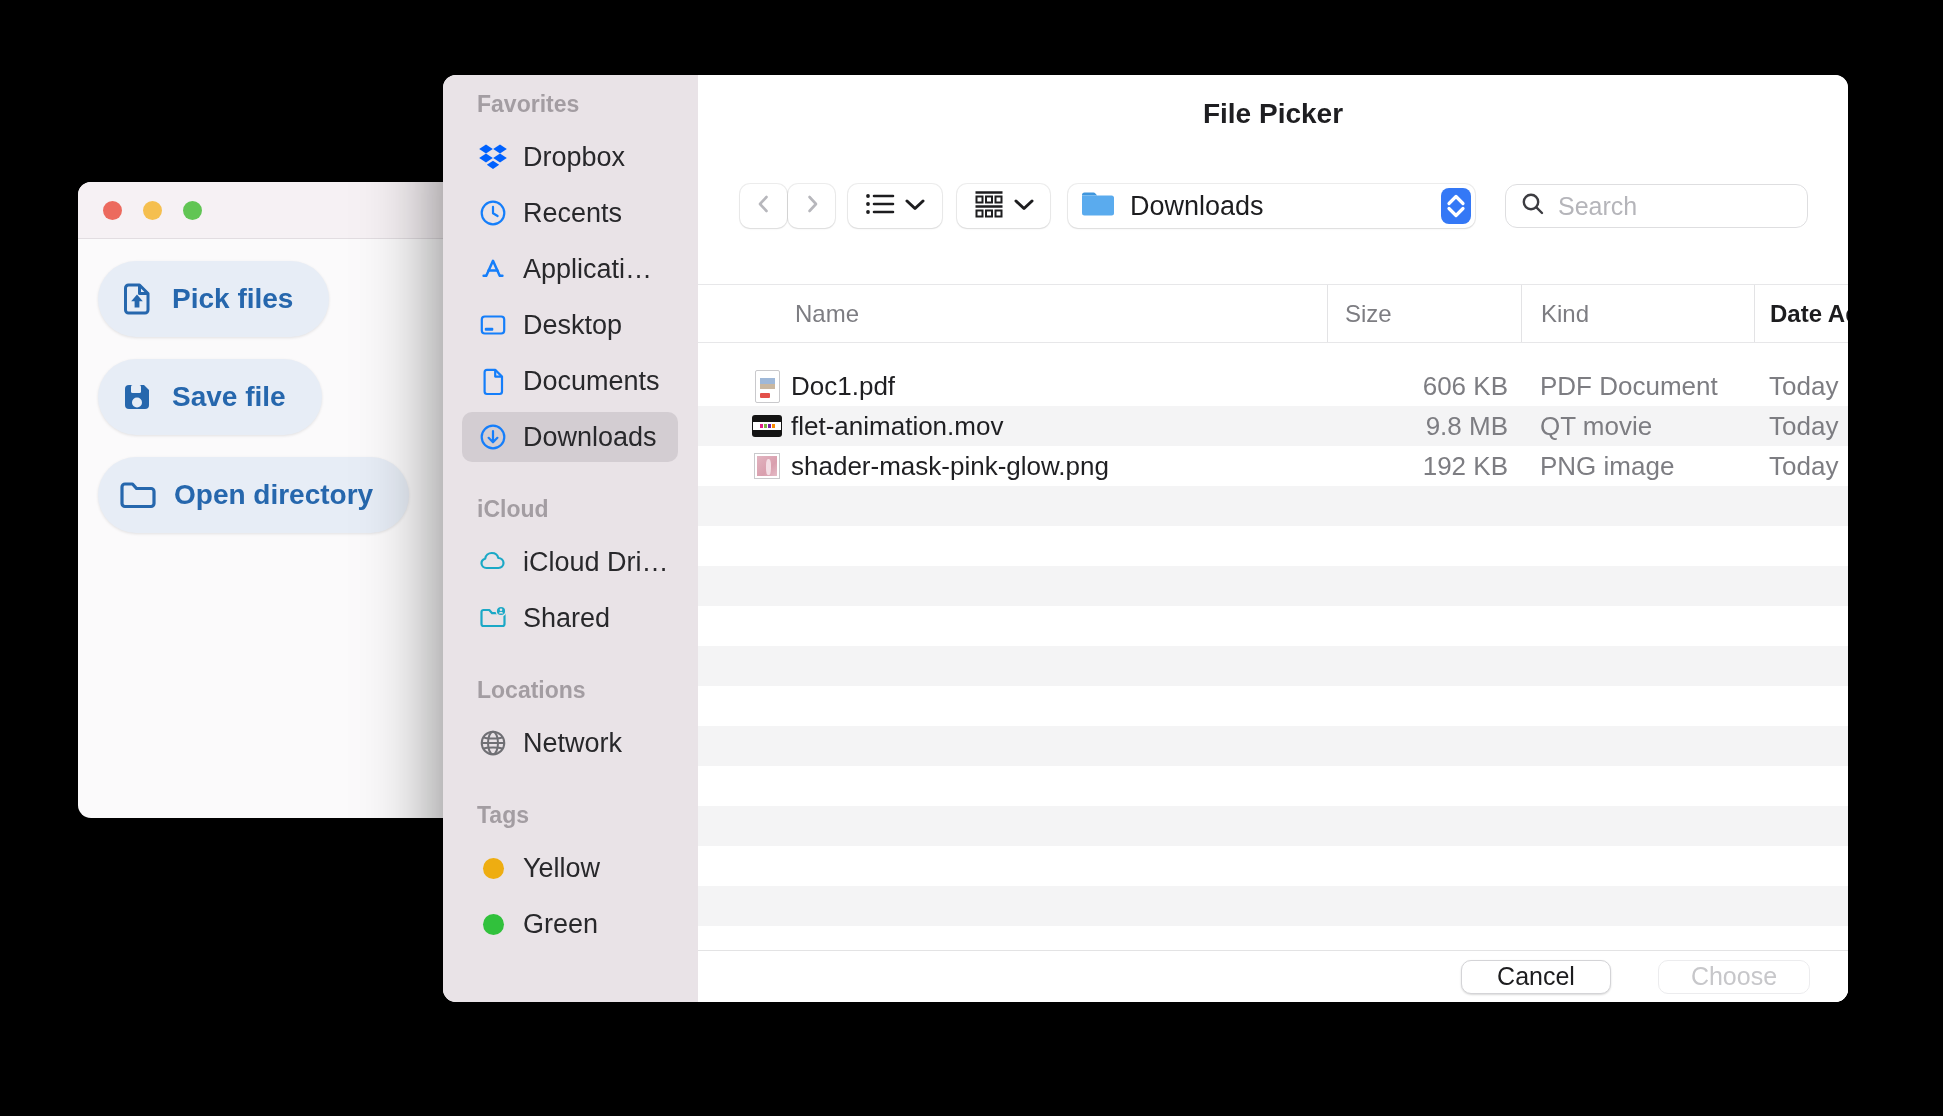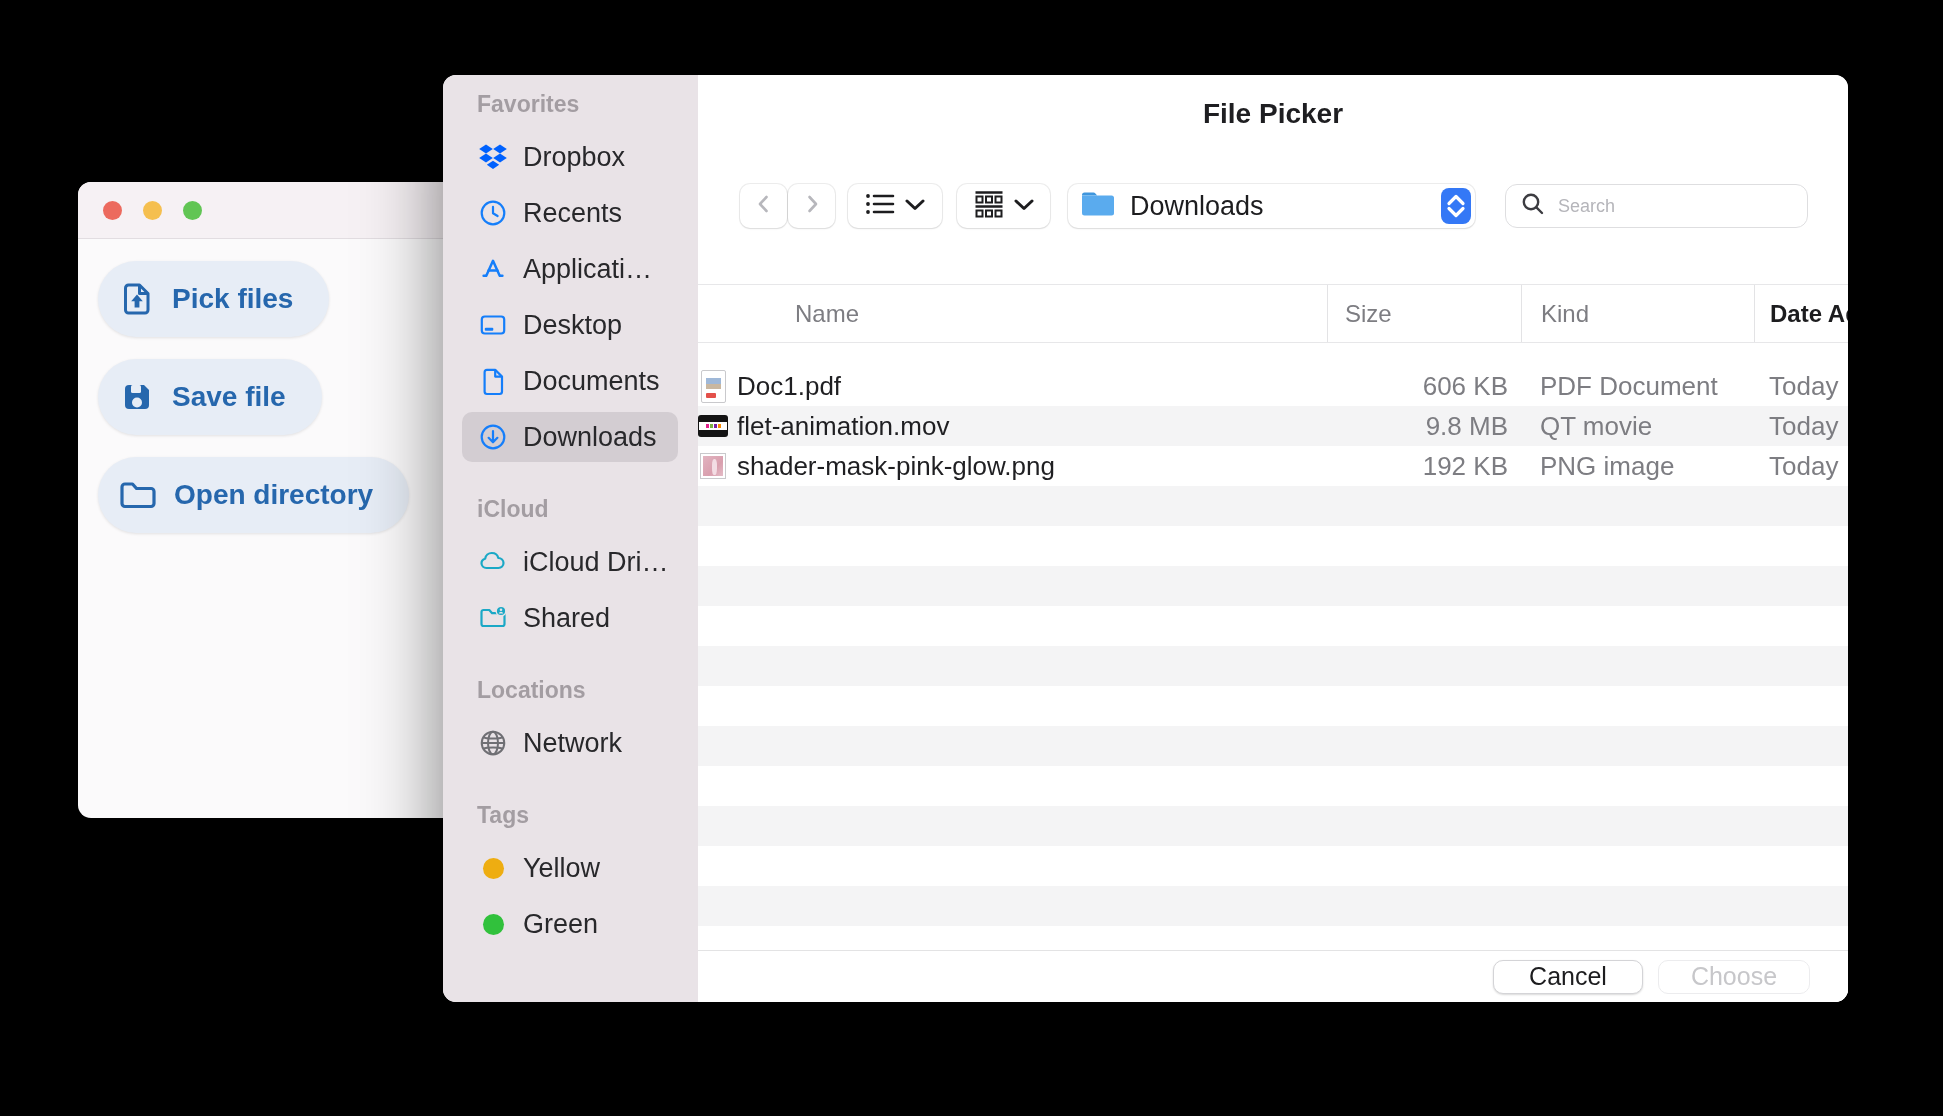--- a/index.html
+++ b/index.html
@@ -45,36 +45,36 @@
   .nav-btn{width:47px;}
   .nav-back{margin-right:1px;border-radius:10px 10px 10px 10px;}
   .view-btn{width:94px;margin-left:13px;gap:10px;}
   .view-btn.grp{width:93px;margin-left:15px;}
   .path-field{margin-left:18px;width:407px;justify-content:flex-start;padding-left:12px;position:relative;}
   .path-label{font-size:27px;color:#1d1d1f;margin-left:14px;}
   .stepper{position:absolute;right:4px;top:4px;width:30px;height:36px;background:#3478f6;border-radius:8px;
     display:flex;align-items:center;justify-content:center;}
   .search-field{margin-left:30px;width:303px;border-radius:12px;border:1px solid #dedee0;box-shadow:none;
     justify-content:flex-start;padding-left:14px;gap:10px;}
-  .search-field input{border:none;outline:none;background:transparent;font-size:18px;color:#1d1d1f;width:230px;
+  .search-field input{border:none;outline:none;background:transparent;font-size:25px;color:#1d1d1f;width:230px;
     font-family:"Liberation Sans","DejaVu Sans",sans-serif;}
   .search-field input::placeholder{color:#b5b5ba;}
   
   .list-header{height:59px;margin-top:38px;box-sizing:border-box;border-top:1px solid #e7e7e9;border-bottom:1px solid #e7e7e9;
     display:flex;align-items:stretch;font-size:24px;color:#7d7d82;overflow:hidden;}
   .hcell{display:flex;align-items:center;box-sizing:border-box;flex-shrink:0;}
   .h-name{width:629px;padding-left:97px;}
   .h-size{width:194px;padding-left:17px;border-left:1px solid #e3e3e5;}
   .h-kind{width:233px;padding-left:19px;border-left:1px solid #e3e3e5;}
   .h-date{flex:1 0 auto;padding-left:15px;border-left:1px solid #e3e3e5;font-weight:700;color:#1d1d1f;white-space:nowrap;}
   
   .rows{margin-top:5px;height:566px;background:repeating-linear-gradient(to bottom,#fff 0 40px,#f4f4f5 40px 80px);}
   .file-row{height:40px;display:flex;align-items:center;font-size:26px;color:#1f1f22;cursor:default;}
   .cell{box-sizing:border-box;flex-shrink:0;}
-  .c-name{width:629px;display:flex;align-items:center;gap:9px;}
+  .c-name{width:629px;padding-left:54px;display:flex;align-items:center;gap:9px;}
   .c-icon{width:30px;display:flex;justify-content:center;flex-shrink:0;}
   .c-size{width:194px;padding-right:13px;text-align:right;color:#7d7d82;}
   .c-kind{width:233px;padding-left:19px;color:#7d7d82;}
   .c-date{flex:1;padding-left:15px;color:#7d7d82;}
   
   .icon-pdf{width:25px;height:33px;background:#fff;border:1px solid #c9c9cc;border-radius:2px;position:relative;box-sizing:border-box;}
   .icon-pdf .pdf-img{position:absolute;left:4px;top:7px;width:15px;height:11px;background:linear-gradient(180deg,#9fb8d8 55%,#c9b7a0 55%);}
   .icon-pdf .pdf-mark{position:absolute;left:4px;bottom:4px;width:10px;height:5px;background:#e3504a;border-radius:1px;}
   .icon-mov{width:30px;height:22px;background:#141414;border-radius:3px;position:relative;overflow:hidden;}
   .icon-mov .mov-band{position:absolute;left:1px;right:1px;top:7px;height:8px;background:#fff;display:flex;align-items:center;justify-content:center;gap:1px;}
@@ -82,21 +82,21 @@
   .mov-c1{background:#e0218a;} .mov-c2{background:#7cb342;} .mov-c3{background:#7b1fa2;} .mov-c4{background:#fb8c00;}
   .icon-png{width:26px;height:26px;border:1px solid #c9c9cc;box-sizing:border-box;box-shadow:inset 0 0 0 2px #fff;
     background:linear-gradient(135deg,#e3b7c3,#d99fae 60%,#e7c3cd);position:relative;}
   .icon-png:after{content:"";position:absolute;left:11px;top:5px;width:5px;height:16px;background:#f3dde4;border-radius:40%;}
   
   .footer{flex:1;border-top:1px solid #e3e3e4;background:#fff;display:flex;align-items:center;justify-content:flex-end;
     padding-right:38px;gap:15px;}
   .dlg-btn{height:34px;border-radius:10px;font-size:25px;display:flex;align-items:center;justify-content:center;
     box-sizing:border-box;cursor:default;}
   .btn-cancel{min-width:150px;background:#fff;border:1px solid #d4d4d7;box-shadow:0 1px 2px rgba(0,0,0,.15);color:#1d1d1f;}
-  .btn-choose{min-width:152px;background:#fff;border:1px solid #ececee;color:#c7c7ca;}
+  .btn-choose{min-width:152px;background:#fff;border:1px solid #ececee;color:#c7c7ca;margin-left:32px;}
 </style>
 </head>
 <body>
 
 <div class="app-window">
   <div class="app-titlebar">
     <span class="traffic t-red"></span>
     <span class="traffic t-yellow"></span>
     <span class="traffic t-green"></span>
   </div>

